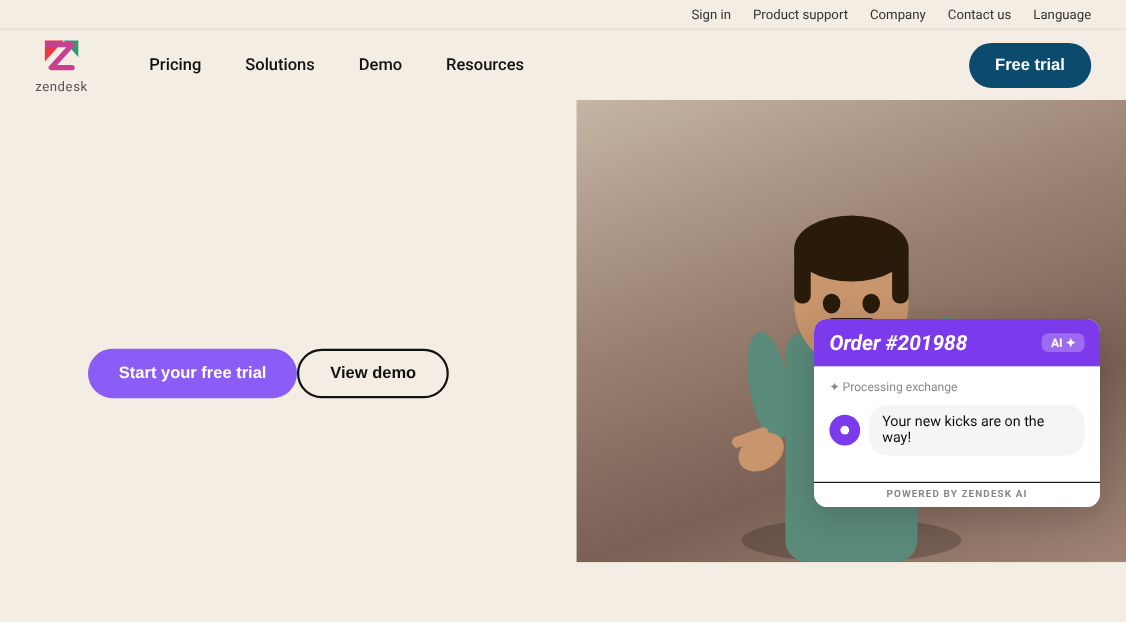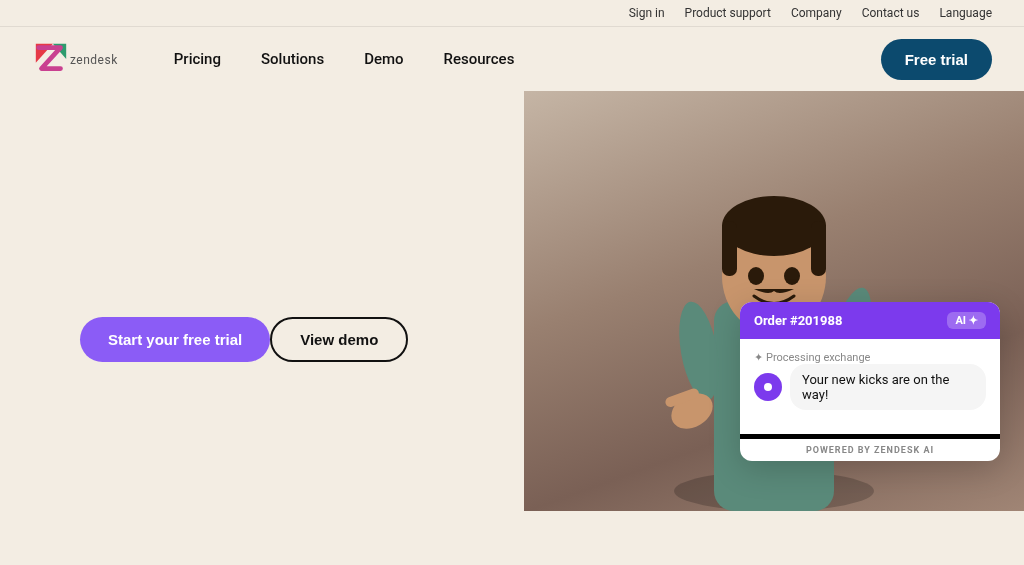--- a/index.html
+++ b/index.html
@@ -32,21 +32,21 @@
     .main-nav {
       background-color: #f3ede3;
       display: flex;
       align-items: center;
       padding: 0 32px;
       height: 64px;
       gap: 0;
     }
     .logo-area {
       display: flex;
-      flex-direction: row;
+      flex-direction: column;
       align-items: center;
       margin-right: 40px;
     }
     .logo-text {
       font-size: 12px;
       color: #555;
       letter-spacing: 0.5px;
       margin-top: 1px;
     }
     .nav-links {
@@ -171,39 +171,41 @@
     }
     .chat-header {
       background: #7c3aed;
       color: white;
       padding: 10px 14px;
       display: flex;
       align-items: center;
       justify-content: space-between;
     }
     .chat-order {
-      font-size: 13px;
+      font-size: 19px;
       font-weight: 700;
+      font-style: italic;
     }
     .chat-ai-badge {
       background: rgba(255,255,255,0.25);
       border-radius: 6px;
       padding: 2px 8px;
       font-size: 11px;
       font-weight: 700;
       display: flex;
       align-items: center;
       gap: 4px;
     }
     .chat-body {
       padding: 12px 14px;
     }
     .chat-processing {
       font-size: 11px;
       color: #888;
+      margin-bottom: 10px;
       display: flex;
       align-items: center;
       gap: 6px;
     }
     .chat-message-row {
       display: flex;
       align-items: center;
       gap: 8px;
       margin-bottom: 12px;
     }
@@ -226,21 +228,21 @@
     .chat-bubble {
       background: #f5f5f5;
       border-radius: 16px;
       padding: 8px 12px;
       font-size: 13px;
       color: #111;
     }
     .chat-footer {
       text-align: center;
       padding: 6px;
-      border-top: 5px solid #000000;
+      border-top: 1px solid #000000;
       font-size: 9px;
       font-weight: 700;
       color: #888;
       letter-spacing: 1px;
     }
 
     
     .z-logo {
       width: 38px;
       height: 38px;

